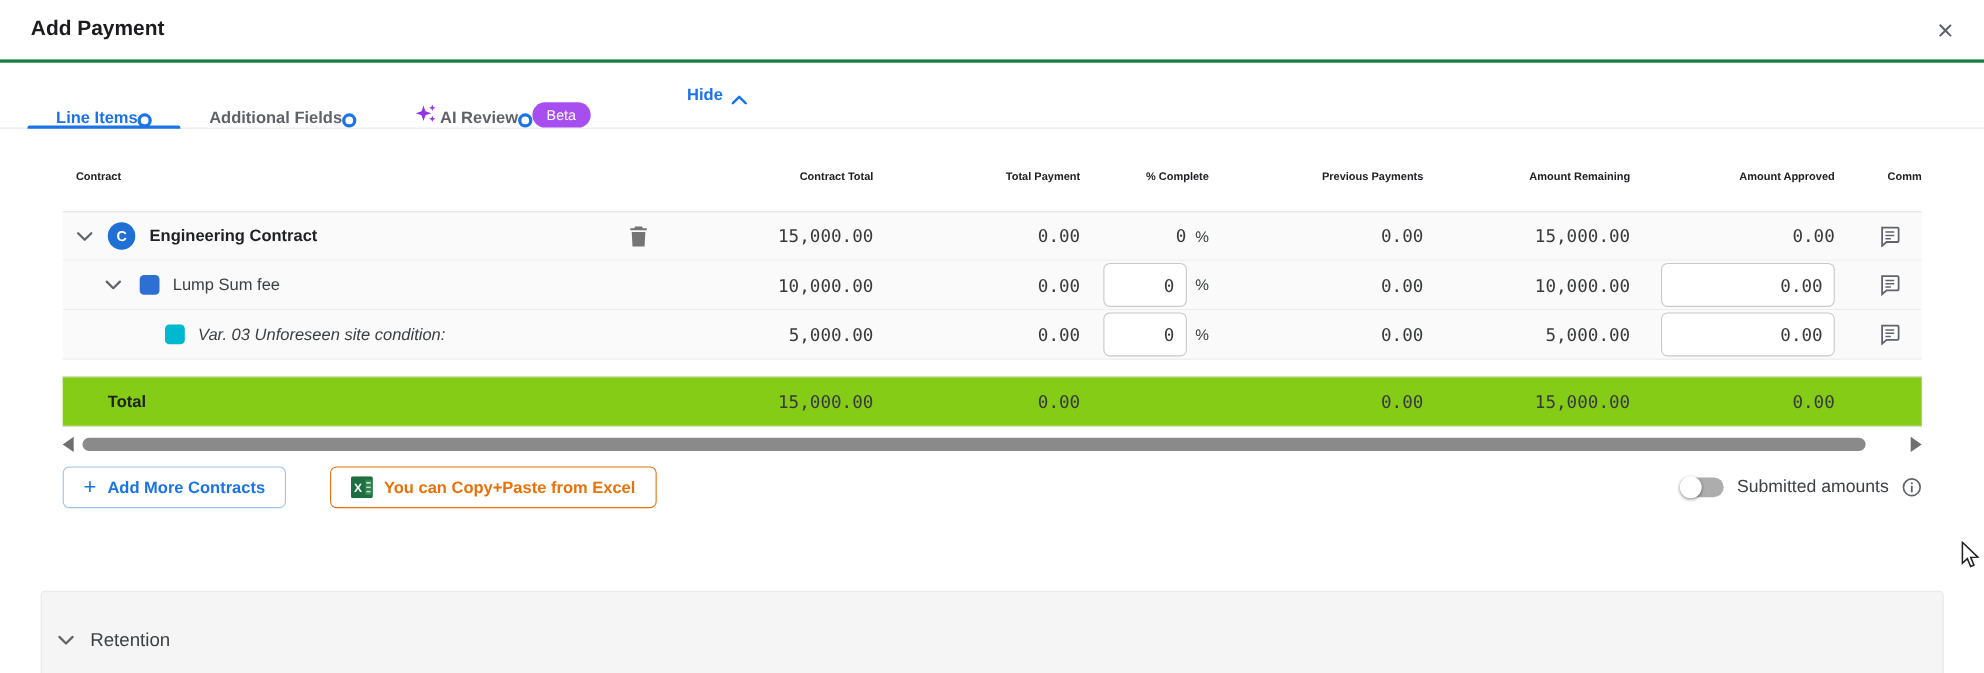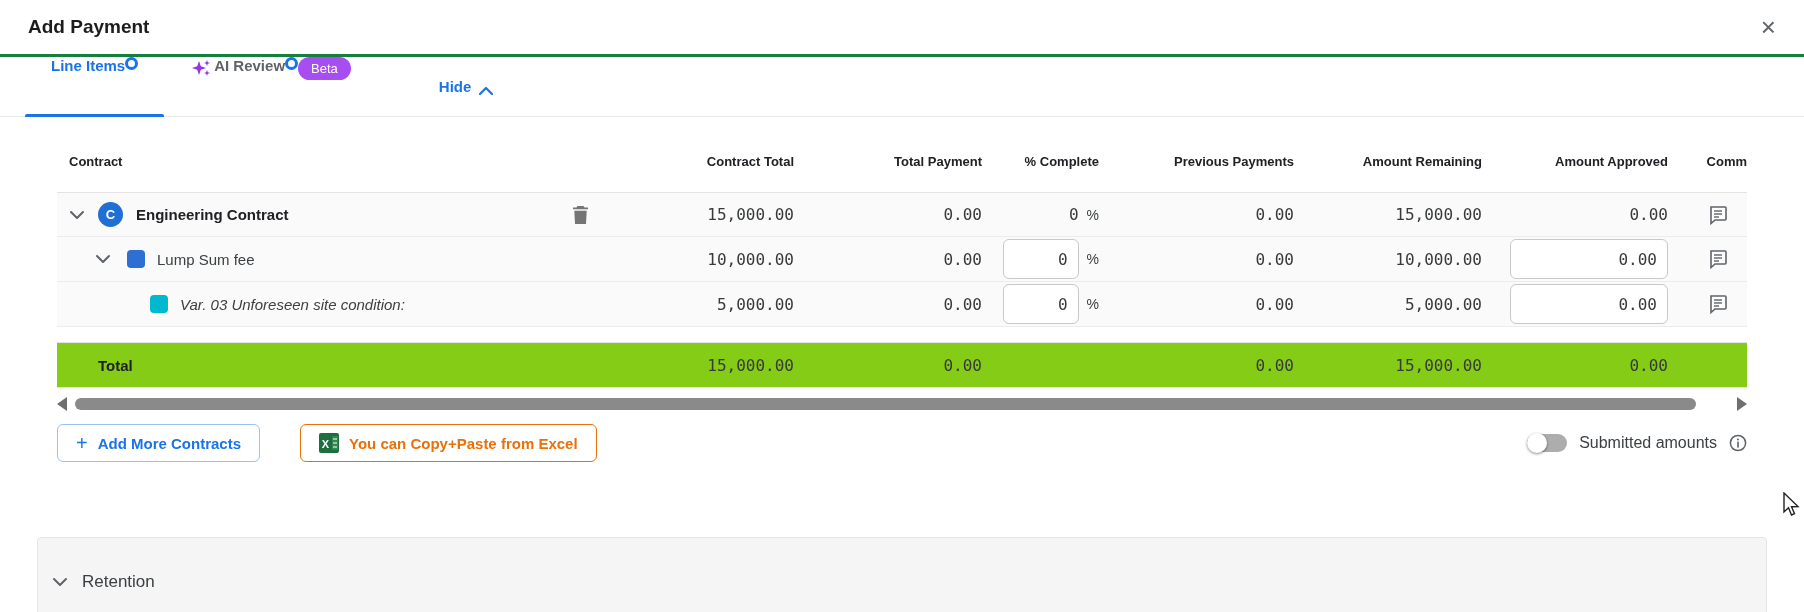--- a/index.html
+++ b/index.html
@@ -9,38 +9,38 @@
   
   .modal-header { height:57px; display:flex; align-items:center; padding:0 28px;
     border-bottom:3px solid #15803d; }
   .modal-title { font-size:19px; font-weight:bold; color:#1c1c1e; }
   .close-btn { margin-left:auto; font-size:26px; color:#5f6368; line-height:1;
     cursor:pointer; background:none; border:none; font-family:inherit; }
 
   
   .tabs-bar { height:60px; display:flex; align-items:center; padding-left:25px;
     border-bottom:1px solid #e8e8e8; }
-  .tab { height:100%; display:flex; align-items:flex-start; padding:0 26px;
+  .tab { height:100%; display:flex; align-items:flex-end; padding:0 26px;
     font-size:15px; font-weight:bold; color:#5f6368; cursor:pointer; position:relative; }
   .tab.active { color:#1a73e8; }
   .tab.active::after { content:""; position:absolute; left:0; right:0; bottom:-1px;
     height:3px; background:#1a73e8; border-radius:2px 2px 0 0; }
   .ring { width:13px; height:13px; border:3px solid #1a73e8; border-radius:50%;
     display:inline-block; flex:0 0 auto; }
   .beta-pill { background:#a74ef0; color:#fff; font-size:13px; font-weight:normal;
     padding:4px 13px; border-radius:13px; }
   .hide-link { margin-left:62px; display:flex; align-items:flex-end; gap:8px;
     color:#1a73e8; font-size:15px; font-weight:bold; cursor:pointer; }
 
   
   .table-wrap { width:1690px; margin:26px 57px 0 57px; }
   .trow { display:grid; align-items:center;
     grid-template-columns:540px 197px 188px 117px 195px 188px 186px 79px; }
   .thead-row { height:36px; margin-bottom:13px; }
-  .th { font-size:13px; font-weight:bold; color:#202124; text-align:right; }
+  .th { font-size:10px; font-weight:bold; color:#202124; text-align:right; }
   .th.first { text-align:left; padding-left:12px; }
   .th.comments { text-align:right; padding-left:24px; white-space:nowrap; overflow:hidden; }
   .tr { height:45px; background:#fafafa; border-bottom:1px solid #ececec; }
   .tr.first { border-top:1px solid #e3e3e3; }
   .num { font-family:"DejaVu Sans Mono", monospace; font-size:16px; color:#37393b;
     text-align:right; }
   .name-cell { display:flex; align-items:center; height:100%; }
   .chev { flex:0 0 auto; display:inline-flex; }
   .avatar-c { width:25px; height:25px; border-radius:50%; background:#1f6fd4; color:#fff;
     font-size:13px; font-weight:bold; display:flex; align-items:center; justify-content:center;
@@ -107,20 +107,24 @@
   <div class="modal-title">Add Payment</div>
   <button class="close-btn">×</button>
 </div>
 
 <div class="tabs-bar">
   <div class="tab active">
     <span>Line Items</span>
     <span class="ring"></span>
   </div>
   <div class="tab">
+    <span>Additional Fields</span>
+    <span class="ring"></span>
+  </div>
+  <div class="tab">
     <span class="chev">
       <svg width="24" height="24" viewBox="0 0 24 24">
         <path d="M9 4 L10.8 9.2 L16 11 L10.8 12.8 L9 18 L7.2 12.8 L2 11 L7.2 9.2 Z" fill="#9334e6"></path>
         <path d="M17 3 L17.8 5.2 L20 6 L17.8 6.8 L17 9 L16.2 6.8 L14 6 L16.2 5.2 Z" fill="#9334e6"></path>
         <path d="M17 13 L17.8 15.2 L20 16 L17.8 16.8 L17 19 L16.2 16.8 L14 16 L16.2 15.2 Z" fill="#9334e6"></path>
       </svg>
     </span>
     <span>AI Review</span>
     <span class="ring"></span>
     <span class="beta-pill">Beta</span>

